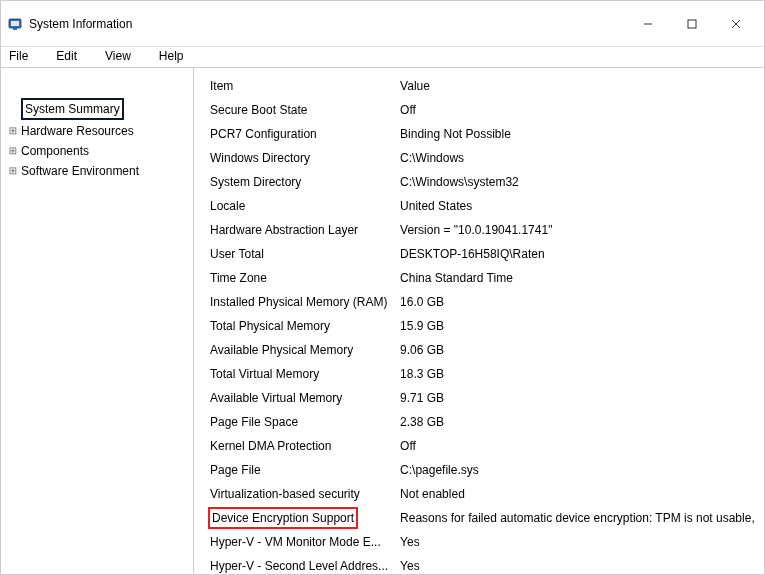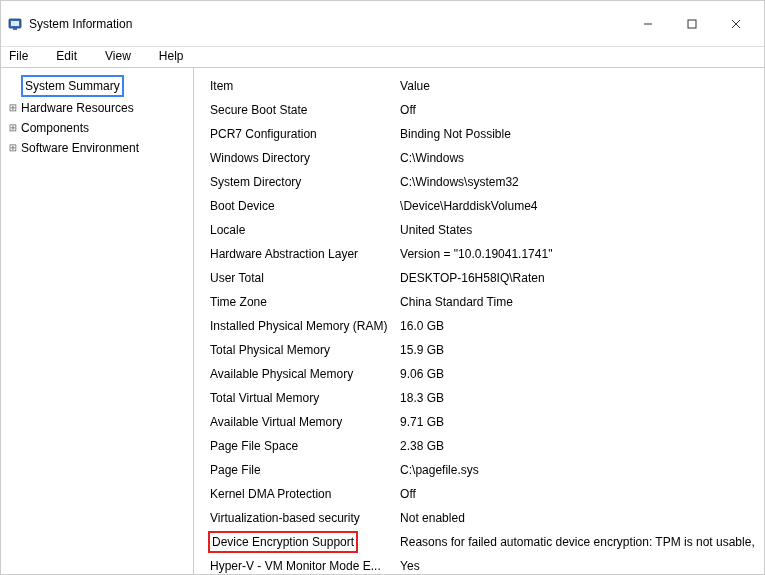--- a/index.html
+++ b/index.html
@@ -60,23 +60,24 @@
     align-items: center;
     padding: 1px 2px;
     line-height: 18px;
     white-space: nowrap;
   }
   .tree-item .toggle {
     width: 12px; display: inline-block; text-align: center;
     color: #666; font-size: 10px; margin-right: 2px;
   }
   .highlight-red {
-    border: 2px solid #3b82f6;
+    border: 2px solid #0f172a;
     display: inline-block;
     padding: 0 2px;
+    margin-top: 23px;
   }
   .main {
     flex: 1;
     overflow: auto;
     padding: 6px 10px;
   }
   table { border-collapse: collapse; width: 100%; }
   td {
     padding: 3px 6px;
     vertical-align: top;
@@ -168,24 +169,20 @@
           </tr>
           <tr>
             <td class="item-col">Windows Directory</td>
             <td>C:\Windows</td>
           </tr>
           <tr>
             <td class="item-col">System Directory</td>
             <td>C:\Windows\system32</td>
           </tr>
           <tr>
-            <td class="item-col">Boot Device</td>
-            <td>\Device\HarddiskVolume4</td>
-          </tr>
-          <tr>
             <td class="item-col">Locale</td>
             <td>United States</td>
           </tr>
           <tr>
             <td class="item-col">Hardware Abstraction Layer</td>
             <td>Version = "10.0.19041.1741"</td>
           </tr>
           <tr>
             <td class="item-col">User Total</td>
             <td>DESKTOP-16H58IQ\Raten</td>
@@ -212,26 +209,26 @@
           </tr>
           <tr>
             <td class="item-col">Available Virtual Memory</td>
             <td>9.71 GB</td>
           </tr>
           <tr>
             <td class="item-col">Page File Space</td>
             <td>2.38 GB</td>
           </tr>
           <tr>
+            <td class="item-col">Kernel DMA Protection</td>
+            <td>Off</td>
+          </tr>
+          <tr>
             <td class="item-col">Page File</td>
             <td>C:\pagefile.sys</td>
-          </tr>
-          <tr>
-            <td class="item-col">Kernel DMA Protection</td>
-            <td>Off</td>
           </tr>
           <tr>
             <td class="item-col">Virtualization-based security</td>
             <td>Not enabled</td>
           </tr>
           <tr class="row-highlight">
             <td class="item-col"><span class="cell-inner">Device Encryption Support</span></td>
             <td>Reasons for failed automatic device encryption: TPM is not usable,</td>
           </tr>
           <tr>

